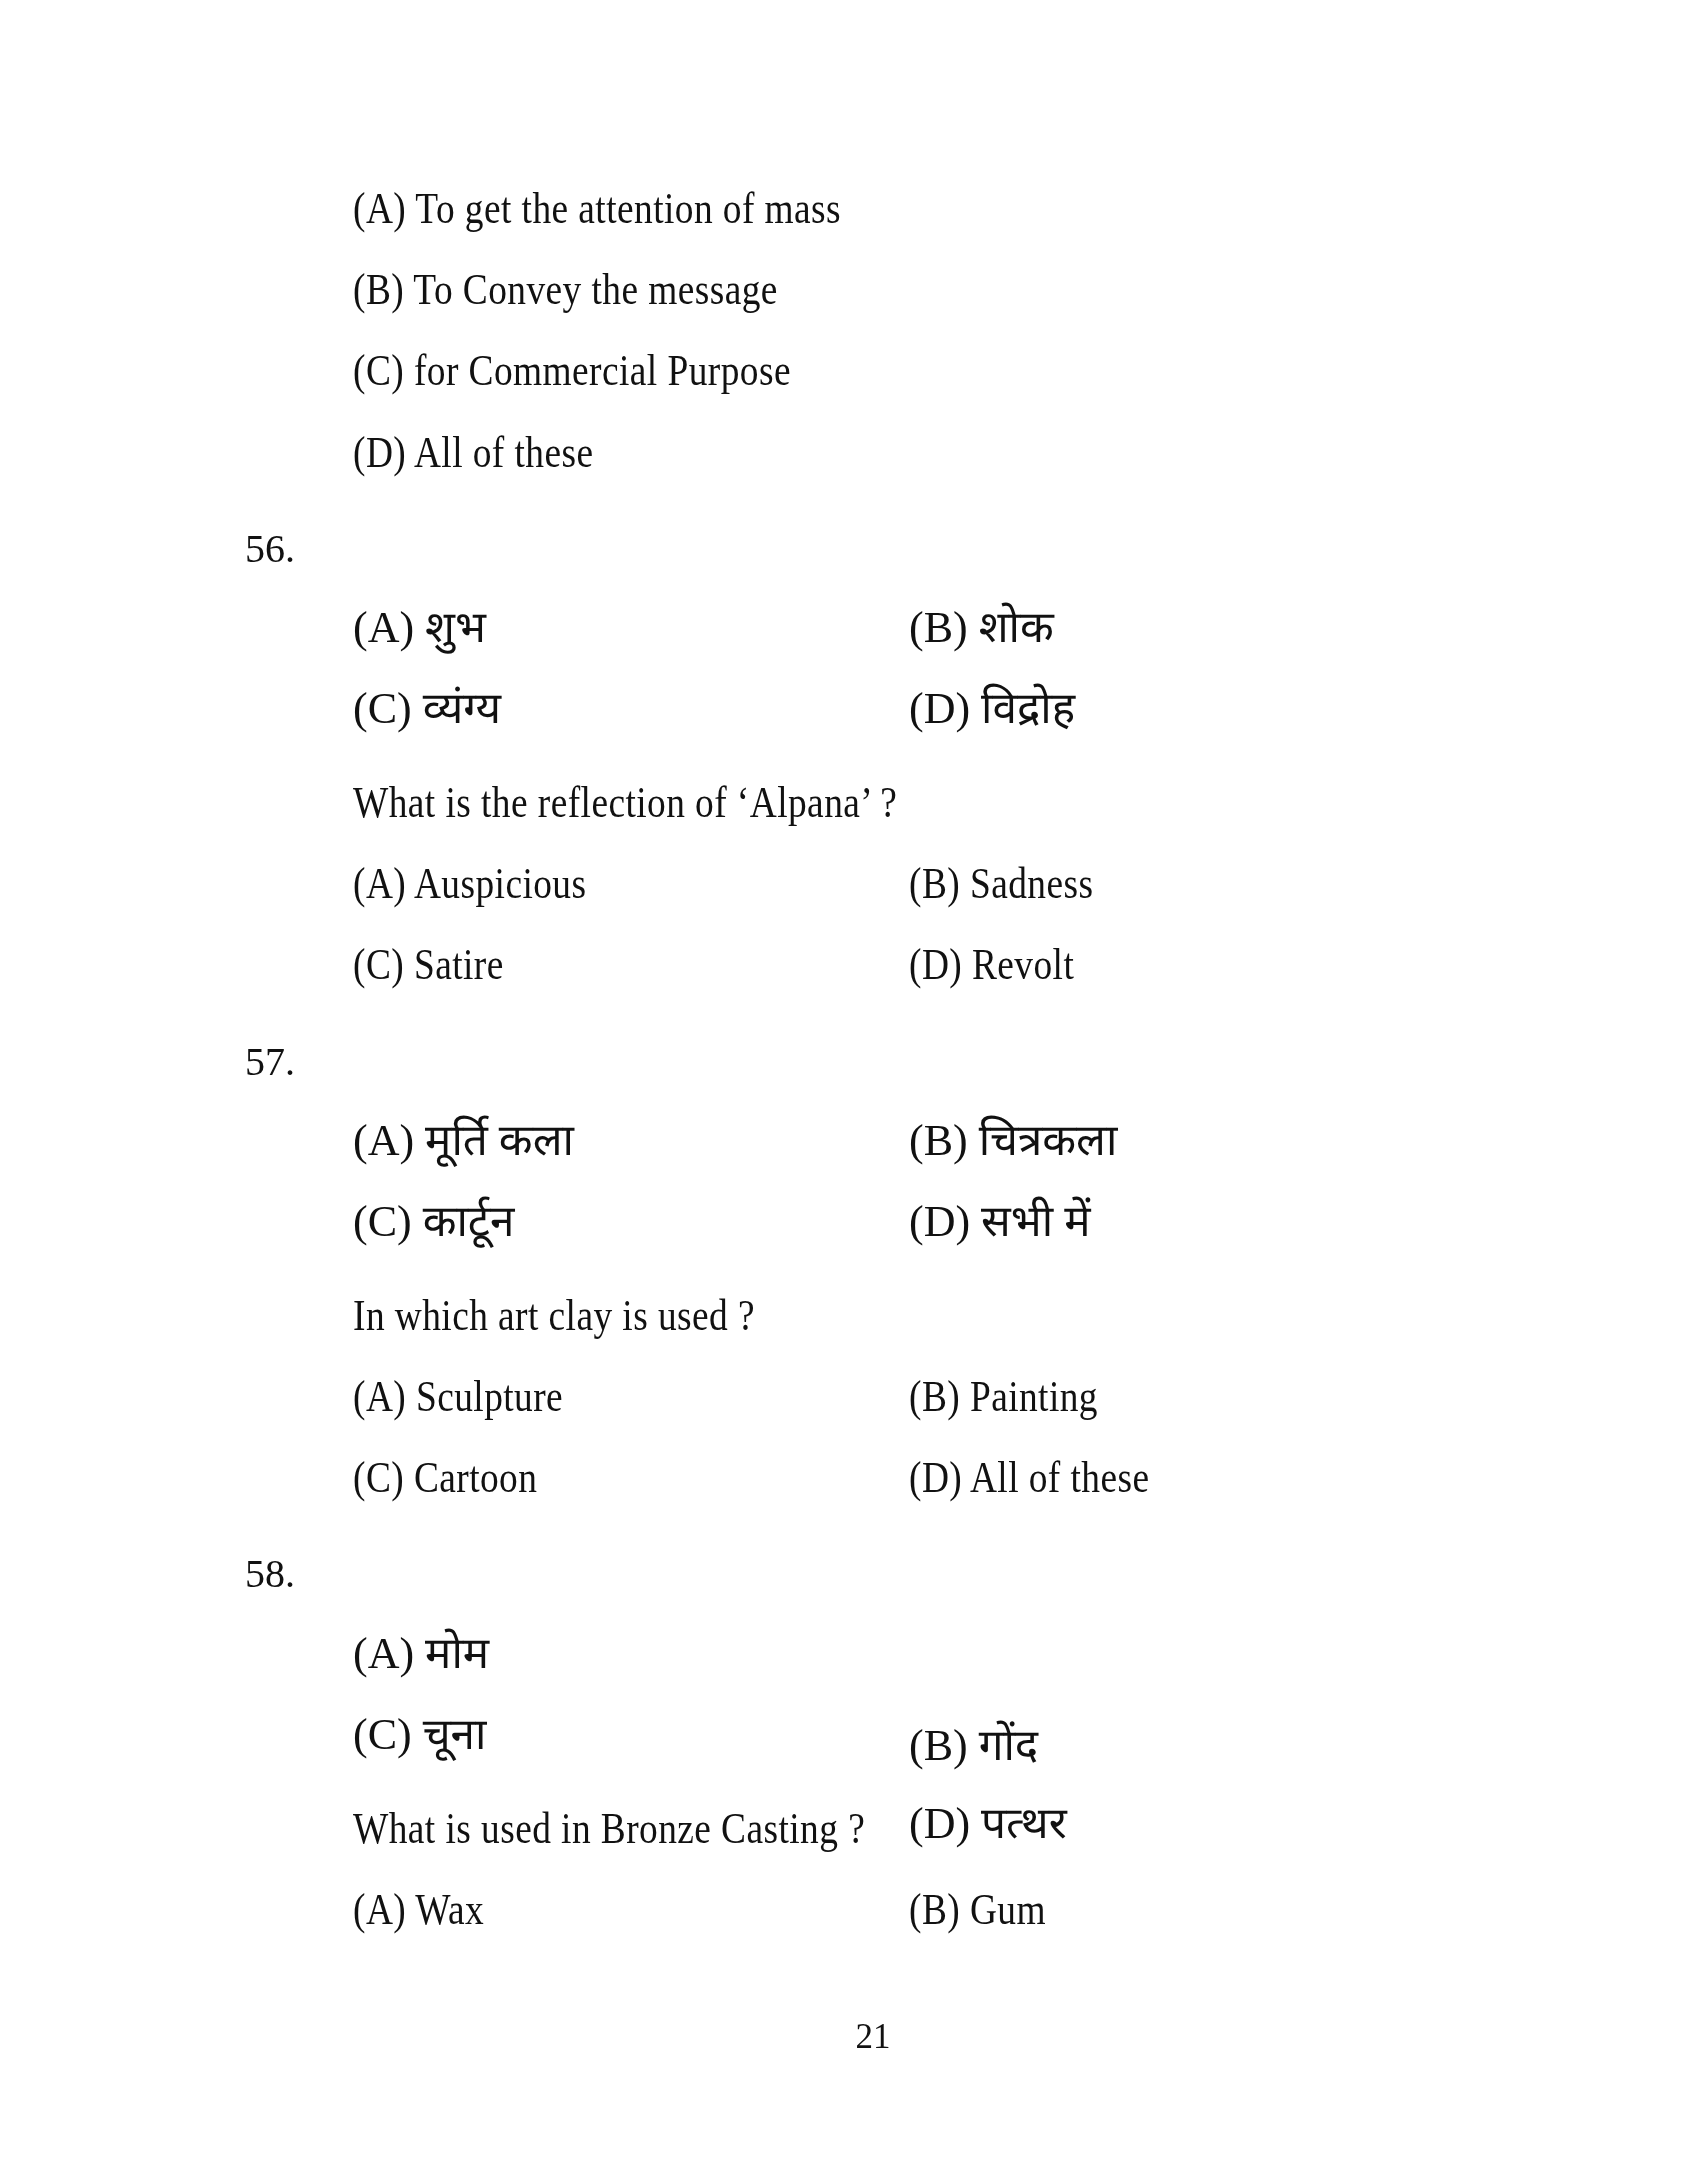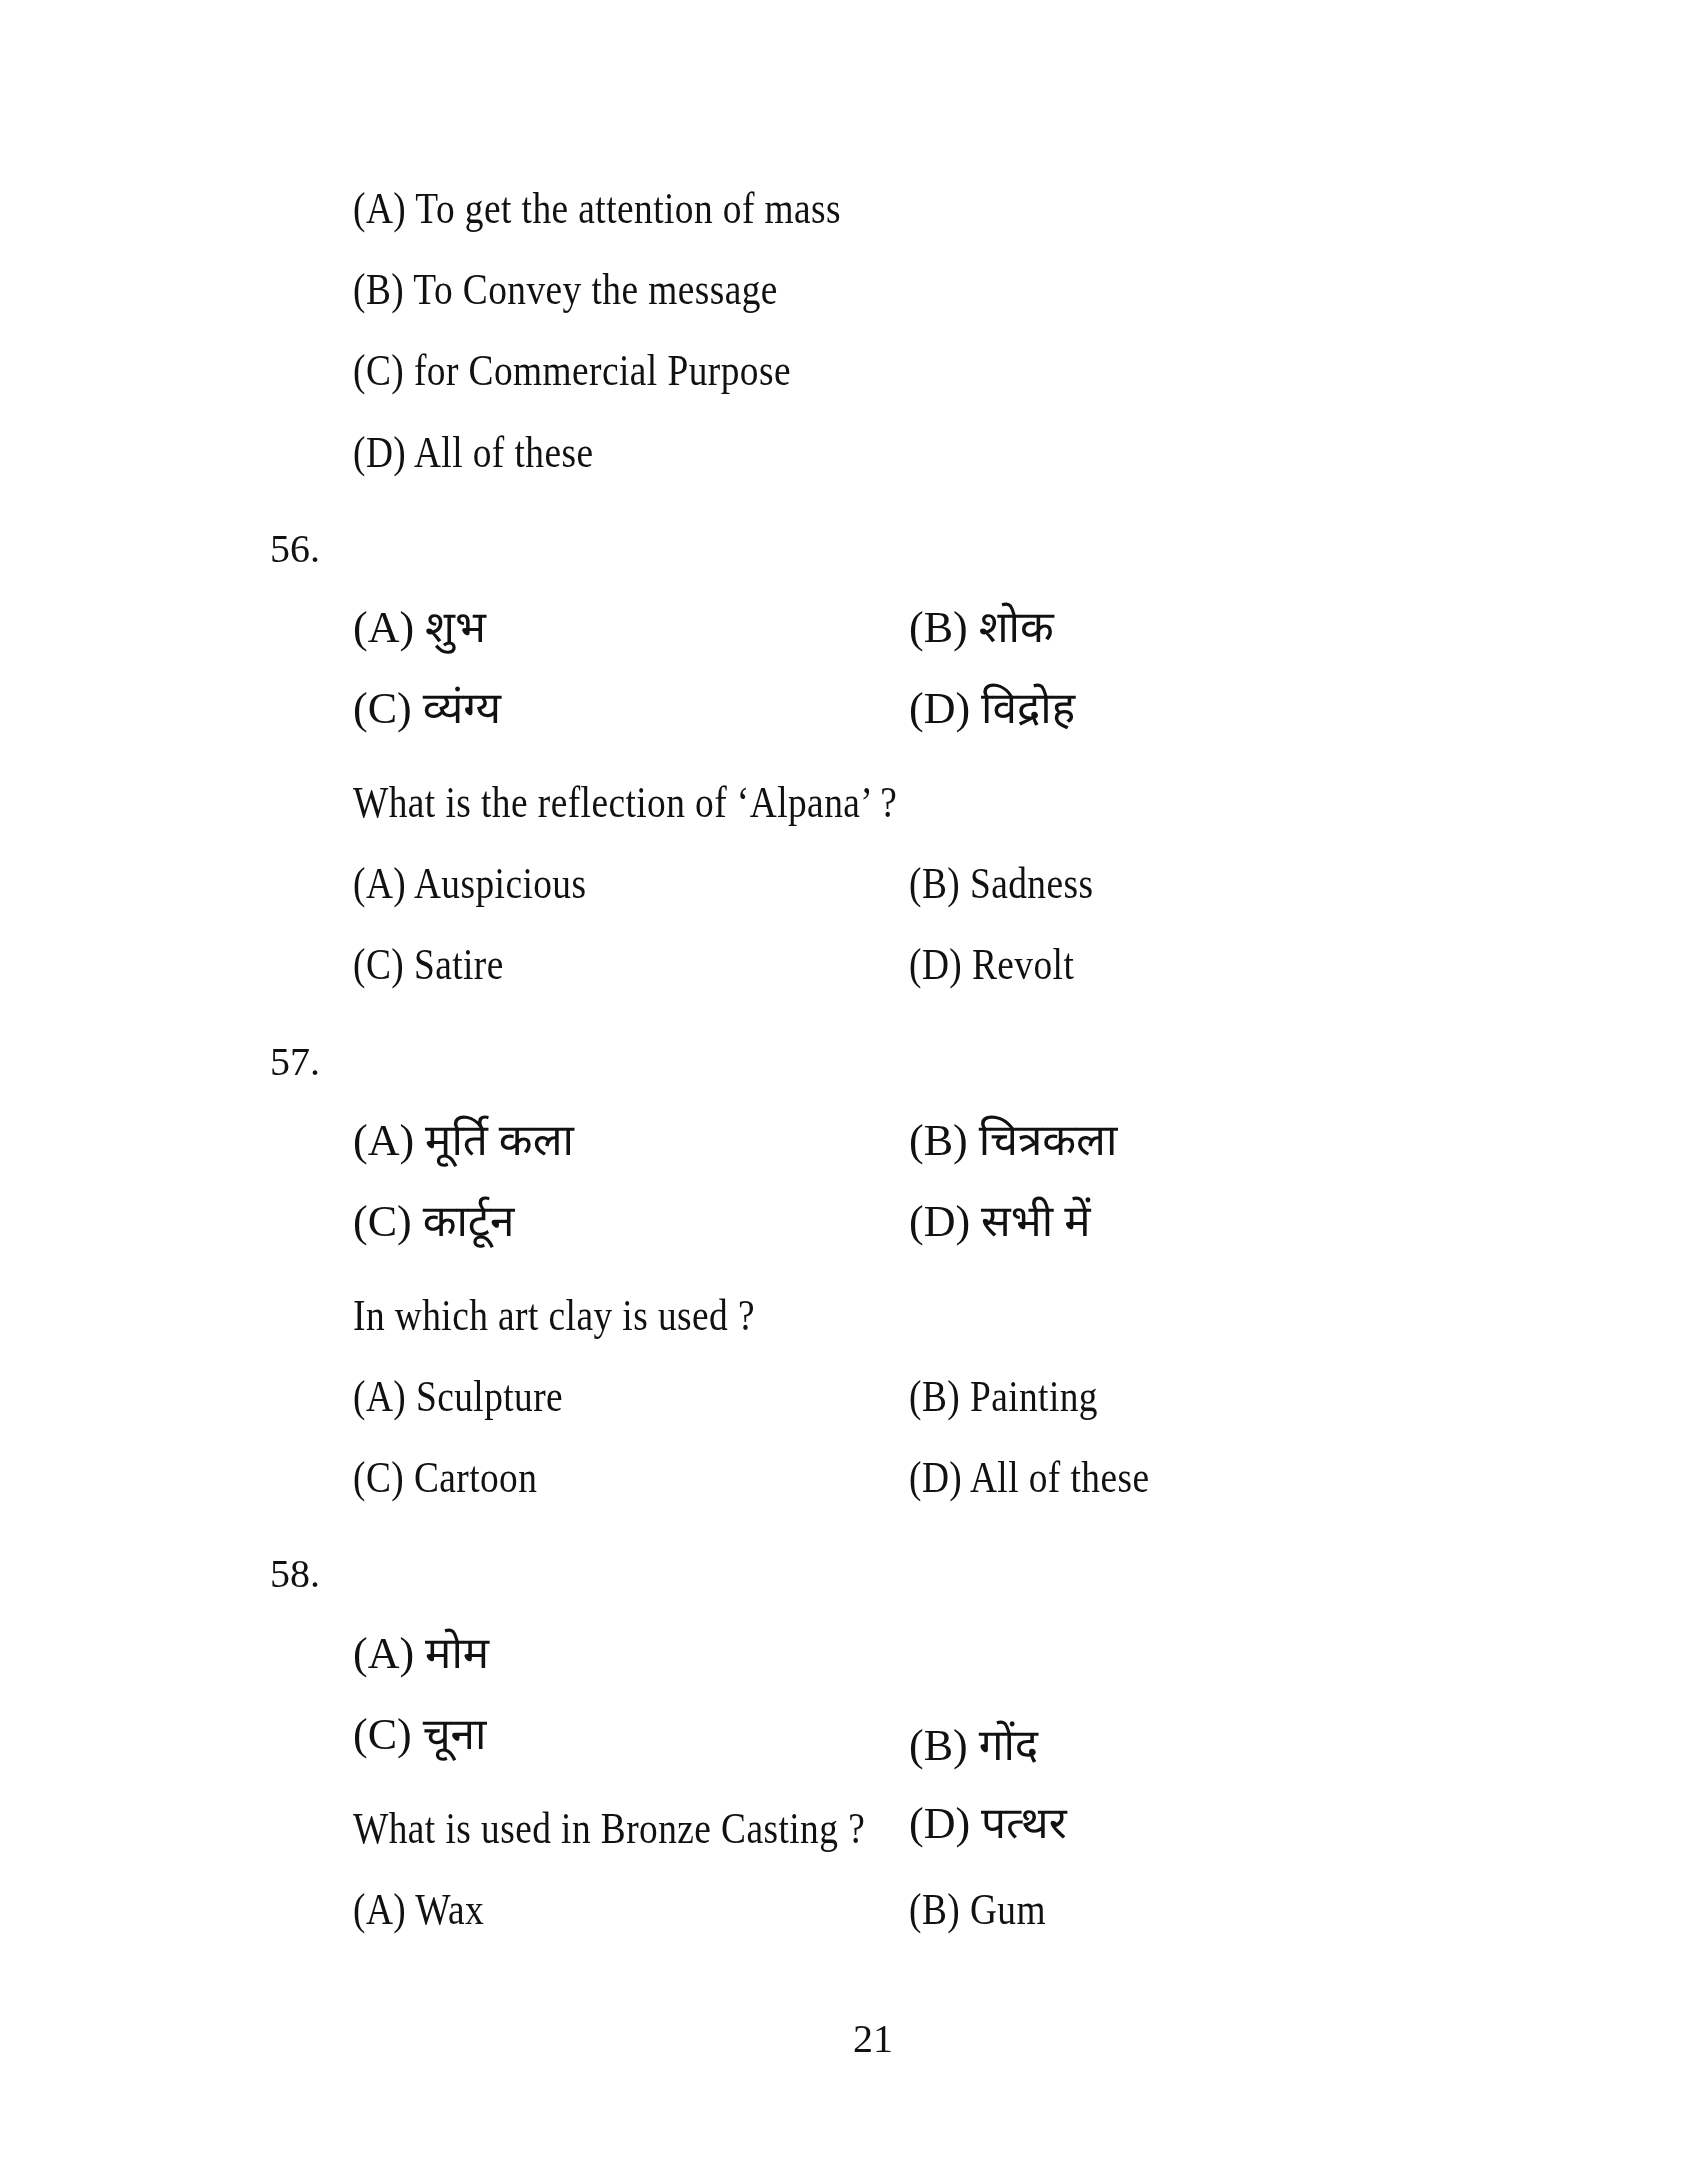--- a/index.html
+++ b/index.html
@@ -20,30 +20,30 @@
   .t {
     position: absolute;
     font-size: 44px;
     line-height: 1;
     white-space: nowrap;
     color: #111111;
   }
   .c1 { left: 353px; }
   .c2 { left: 909px; }
   .num {
-    left: 270px;
+    left: 245px;
     font-size: 40px;
   }
   .en {
     transform: scaleX(0.85);
     transform-origin: 0 50%;
     letter-spacing: 0.5px;
   }
   .footer {
-    font-size: 40px;
+    font-size: 35px;
     transform: translateX(-50%);
   }
 </style>
 </head>
 <body>
 
 <div class="page">
 
   <div class="t c1 en" style="top:187px">(A) To get the attention of mass</div>
   <div class="t c1 en" style="top:268px">(B) To Convey the message</div>

